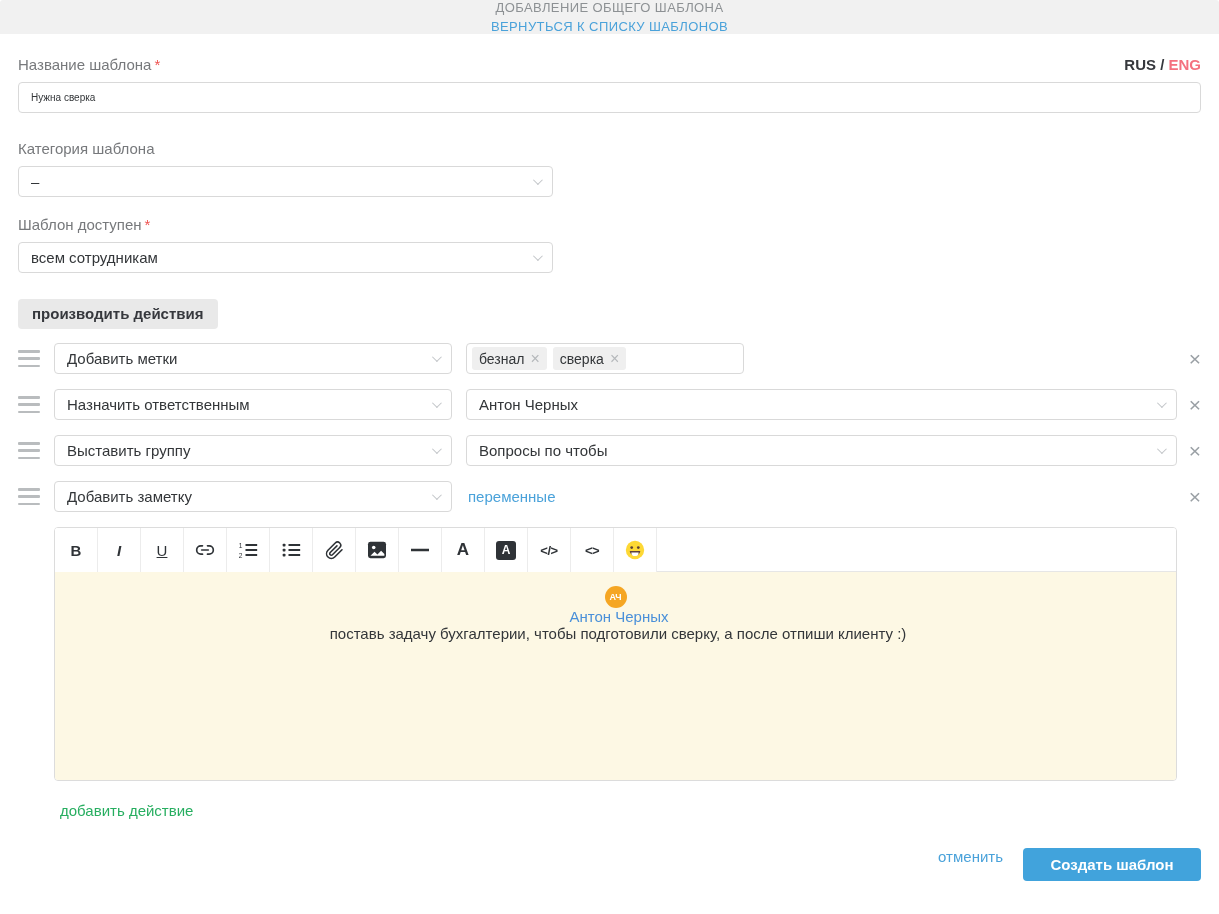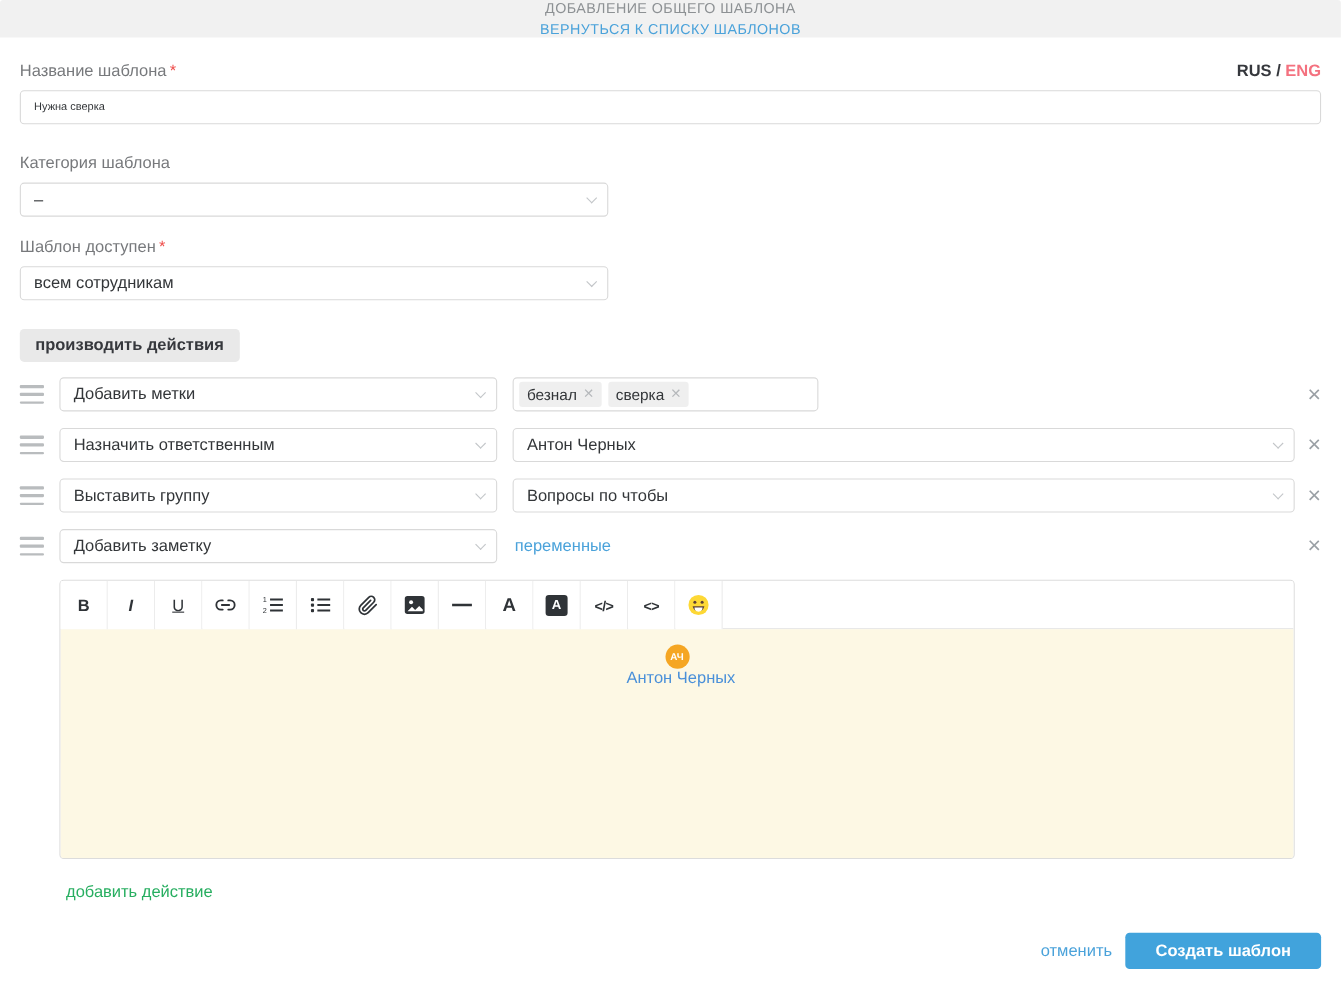--- a/index.html
+++ b/index.html
@@ -82,21 +82,21 @@
   .avatar { width:22px; height:22px; border-radius:50%; background:#f5a623; color:#fff;
             font-size:9px; font-weight:700; display:inline-flex; align-items:center;
             justify-content:center; flex:0 0 22px; }
   .mention { color:#4a90d9; margin-left:7px; cursor:pointer; }
   .note-text { margin-left:5px; }
 
   .add-action { display:inline-block; margin-left:42px; margin-top:21px; font-size:15px;
                 color:#27ae60; text-decoration:none; cursor:pointer; }
 
   
-  .footer { display:flex; justify-content:flex-end; align-items:center; gap:12px;
+  .footer { display:flex; justify-content:flex-end; gap:20px;
             margin-top:28px; padding-right:18px; }
   .cancel-link { font-size:15px; color:#4aa2da; text-decoration:none; cursor:pointer; }
   .submit-btn { width:178px; height:33px; background:#41a3dc; color:#fff; border:none;
                 border-radius:4px; font-size:15px; font-weight:700; cursor:pointer;
                 font-family:inherit; }
   svg { display:block; }
 </style>
 </head>
 <body>
 
@@ -301,20 +301,21 @@
             <circle cx="15.6" cy="9.3" r="1.5" fill="#5d4037"></circle>
             <path d="M6.2 13.2a5.9 5.9 0 0 0 11.6 0z" fill="#5d4037"></path>
             <path d="M8 14.6h8a4 4 0 0 1-8 0z" fill="#fff"></path>
           </svg>
       </button>
     </div>
     <div class="editor-body">
       <div class="mention-line">
         <span class="avatar">АЧ</span>
         <a class="mention">Антон Черных</a>
+        <span class="note-text">поставь задачу бухгалтерии, чтобы подготовили сверку, а после отпиши клиенту :)</span>
       </div>
     </div>
   </div>
 
   <a class="add-action">добавить действие</a>
 
 </div>
 
 <div class="footer">
   <a class="cancel-link">отменить</a>

